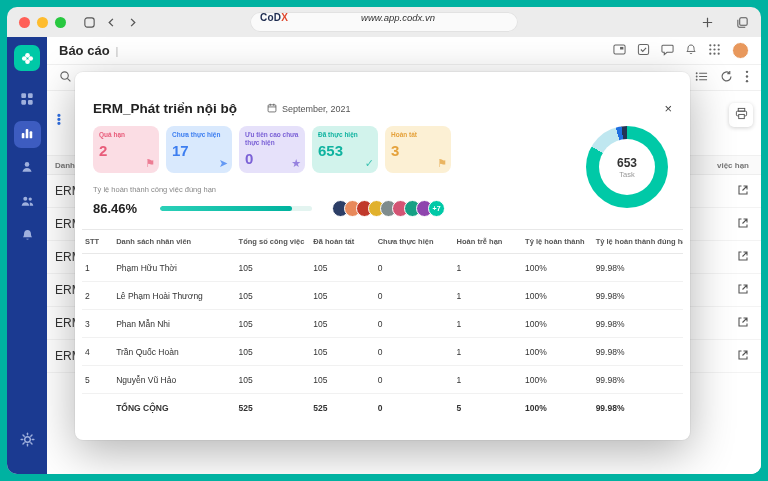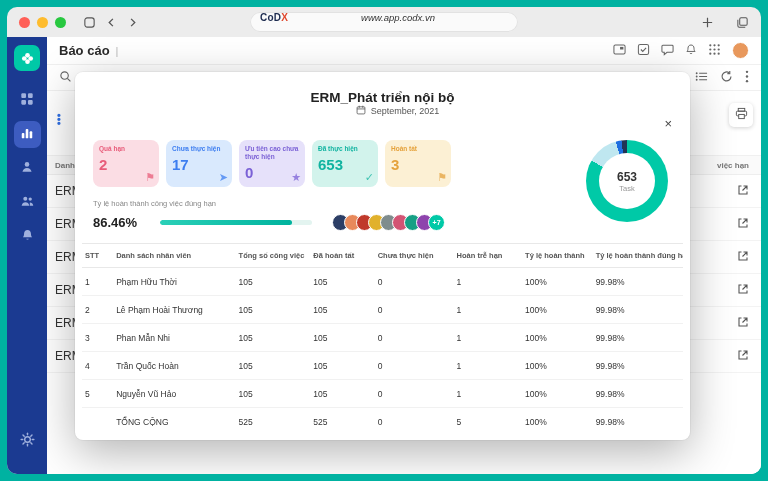--- a/index.html
+++ b/index.html
@@ -57,21 +57,21 @@
                font-size:8px; font-weight:bold; color:#777; }
   .bg-left-h { width:26px; overflow:hidden; white-space:nowrap; }
   .bg-row { height:33px; border-bottom:1px solid #f3f3f3; display:flex; align-items:center;
             justify-content:space-between; padding:0 12px 0 8px; }
   .bg-row-label { font-size:12px; color:#333; width:26px; overflow:hidden; white-space:nowrap; }
 
   
   .modal { position:absolute; left:28px; top:35px; width:615px; height:368px; background:#fff;
            border-radius:8px; box-shadow:0 12px 45px rgba(0,0,0,.30), 0 0 0 1px rgba(0,0,0,.04);
            z-index:10; }
-  .modal-header { display:flex; align-items:center; padding:18px 18px 8px;flex-direction:column; }
+  .modal-header { display:flex; align-items:center; padding:29px 18px 8px; }
   .modal-title { font-size:13.5px; font-weight:bold; color:#222; }
   .modal-date { margin-left:30px; display:flex; align-items:center; gap:5px; font-size:9px; color:#555; }
   .modal-close { margin-left:auto; font-size:13px; color:#444; cursor:pointer; line-height:1; }
 
   .modal-top { display:flex; padding:2px 18px 0; }
   .left-col { width:396px; }
   .stats { display:flex; gap:7px; }
   .stat { width:66px; height:47px; border-radius:8px; padding:5px 6px; position:relative; overflow:hidden; }
   .stat .lbl { font-size:6.5px; font-weight:bold; line-height:1.2; }
   .stat .val { font-size:15px; font-weight:bold; margin-top:3px; }
@@ -104,21 +104,21 @@
   .legend { padding-top:12px; }
   .leg-item { display:flex; align-items:center; gap:5px; margin-bottom:8px; font-size:8px; color:#444; }
   .leg-dot { width:8px; height:8px; border-radius:50%; flex:none; }
 
   .modal-table { margin:12px 7px 0; }
   table { width:100%; border-collapse:collapse; table-layout:fixed; }
   th { text-align:left; font-size:7.5px; font-weight:bold; color:#555; padding:7px 3px;
        border-top:1px solid #e8e8e8; border-bottom:1px solid #e8e8e8; white-space:nowrap; overflow:hidden; }
   td { font-size:8.5px; color:#333; padding:8.5px 3px; border-bottom:1px solid #f1f1f1;
        white-space:nowrap; overflow:hidden; }
-  tr.total td { font-weight:normal; border-bottom:none; }
+  tr.total td { font-weight:bold; border-bottom:none; }
 </style>
 </head>
 <body>
 
 <div class="window">
 
   <div class="chrome">
     <span class="tl red"></span>
     <span class="tl yel"></span>
     <span class="tl grn"></span>

